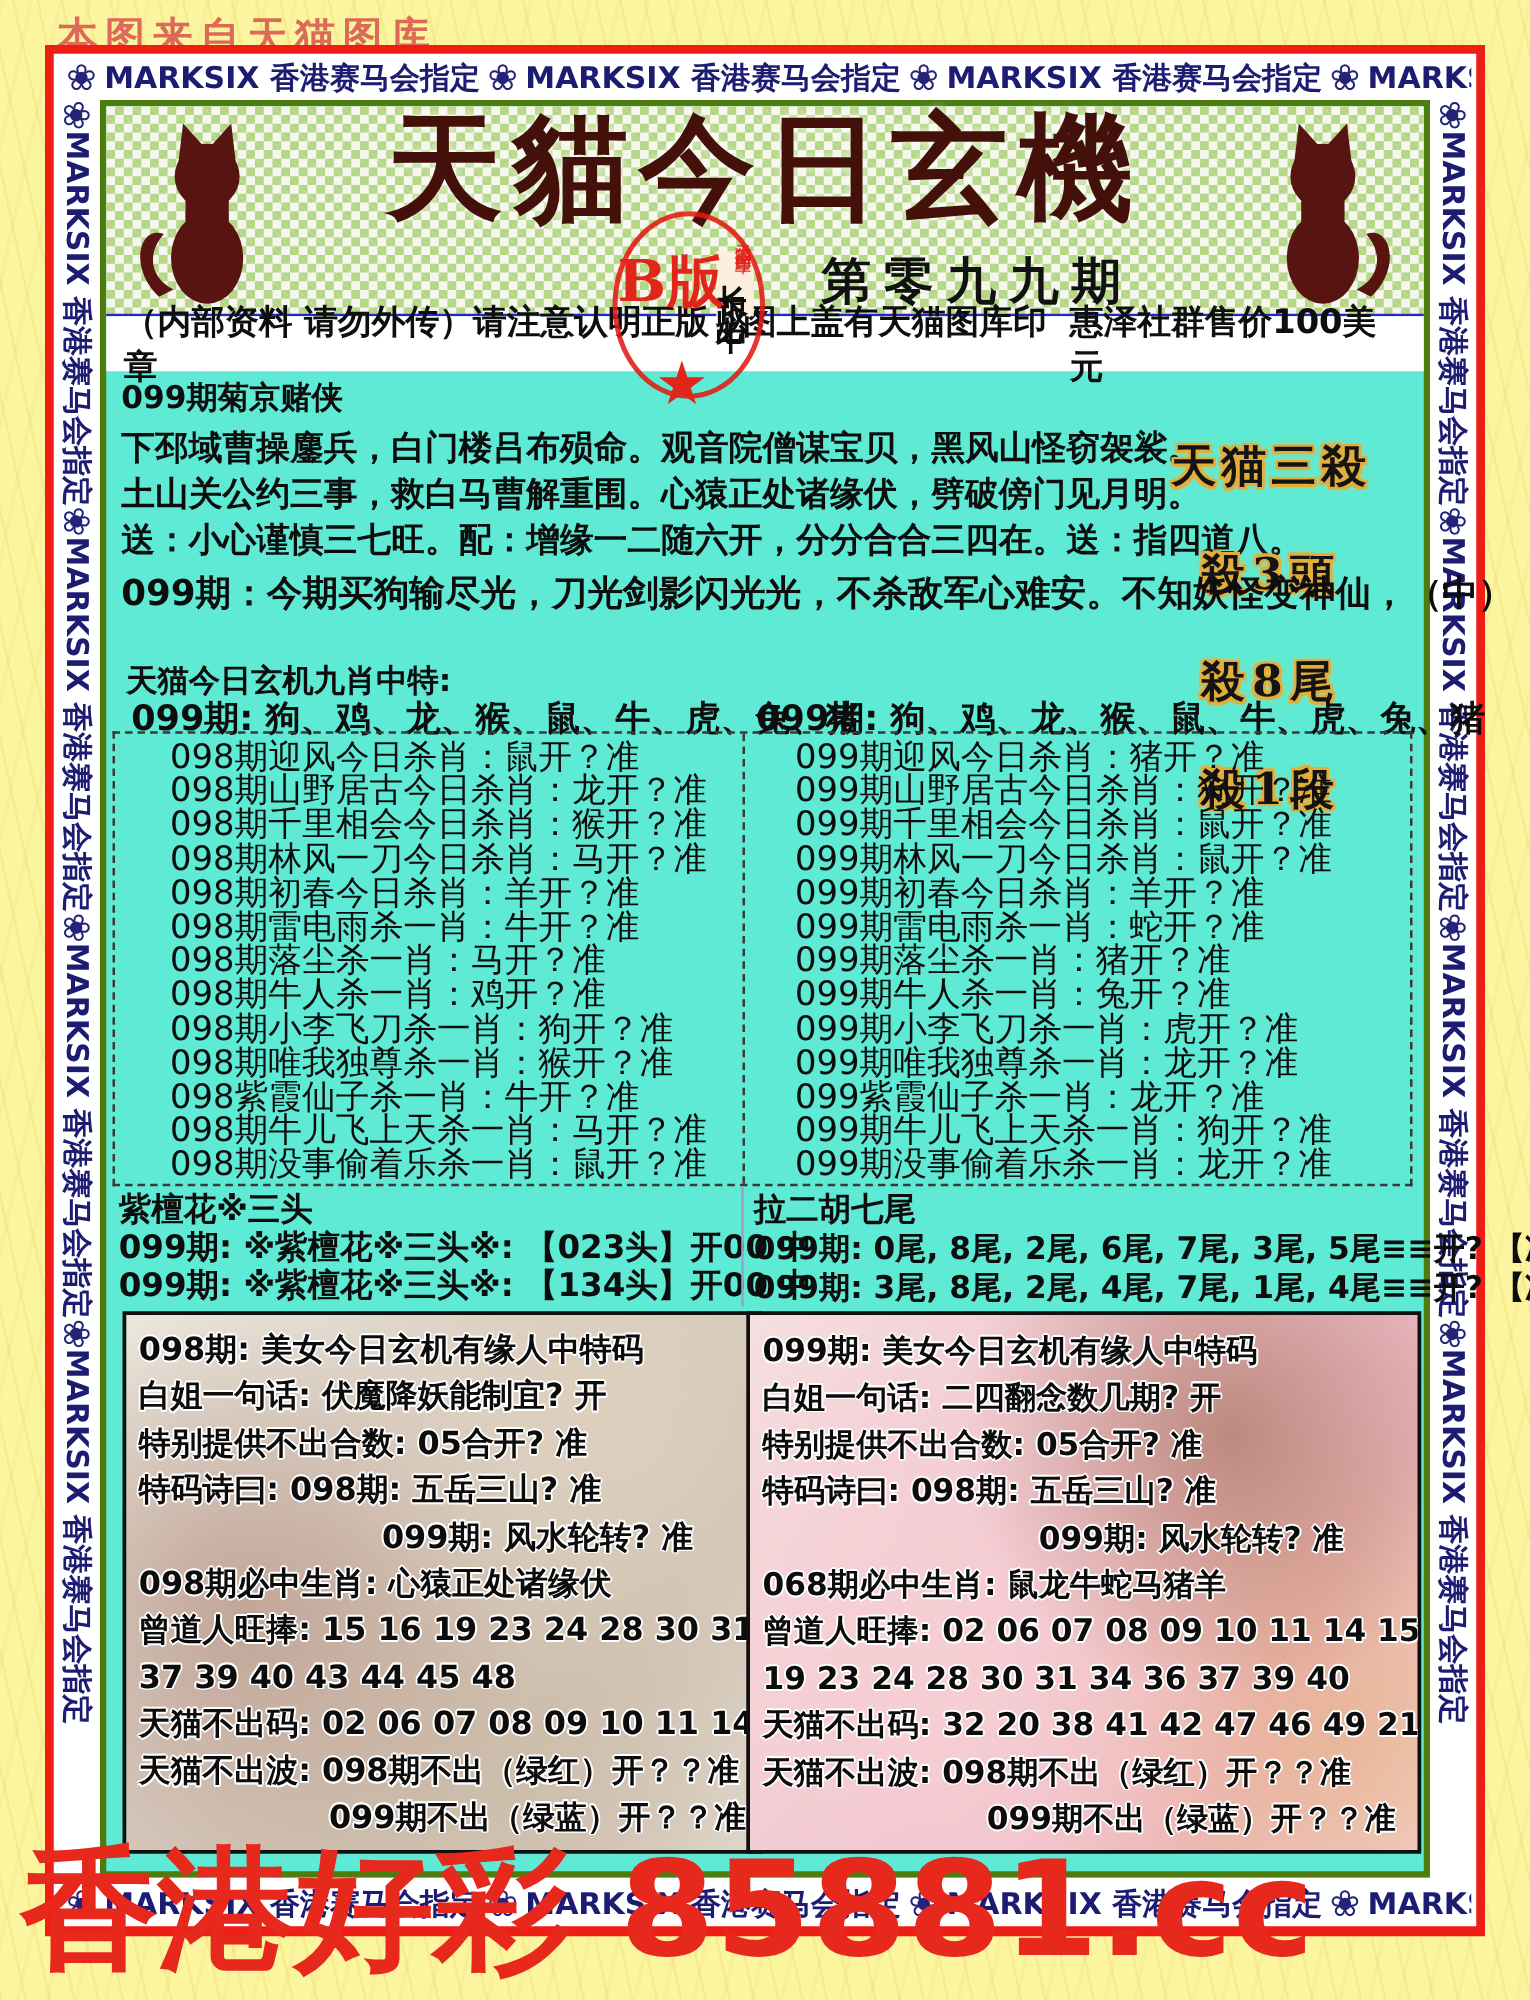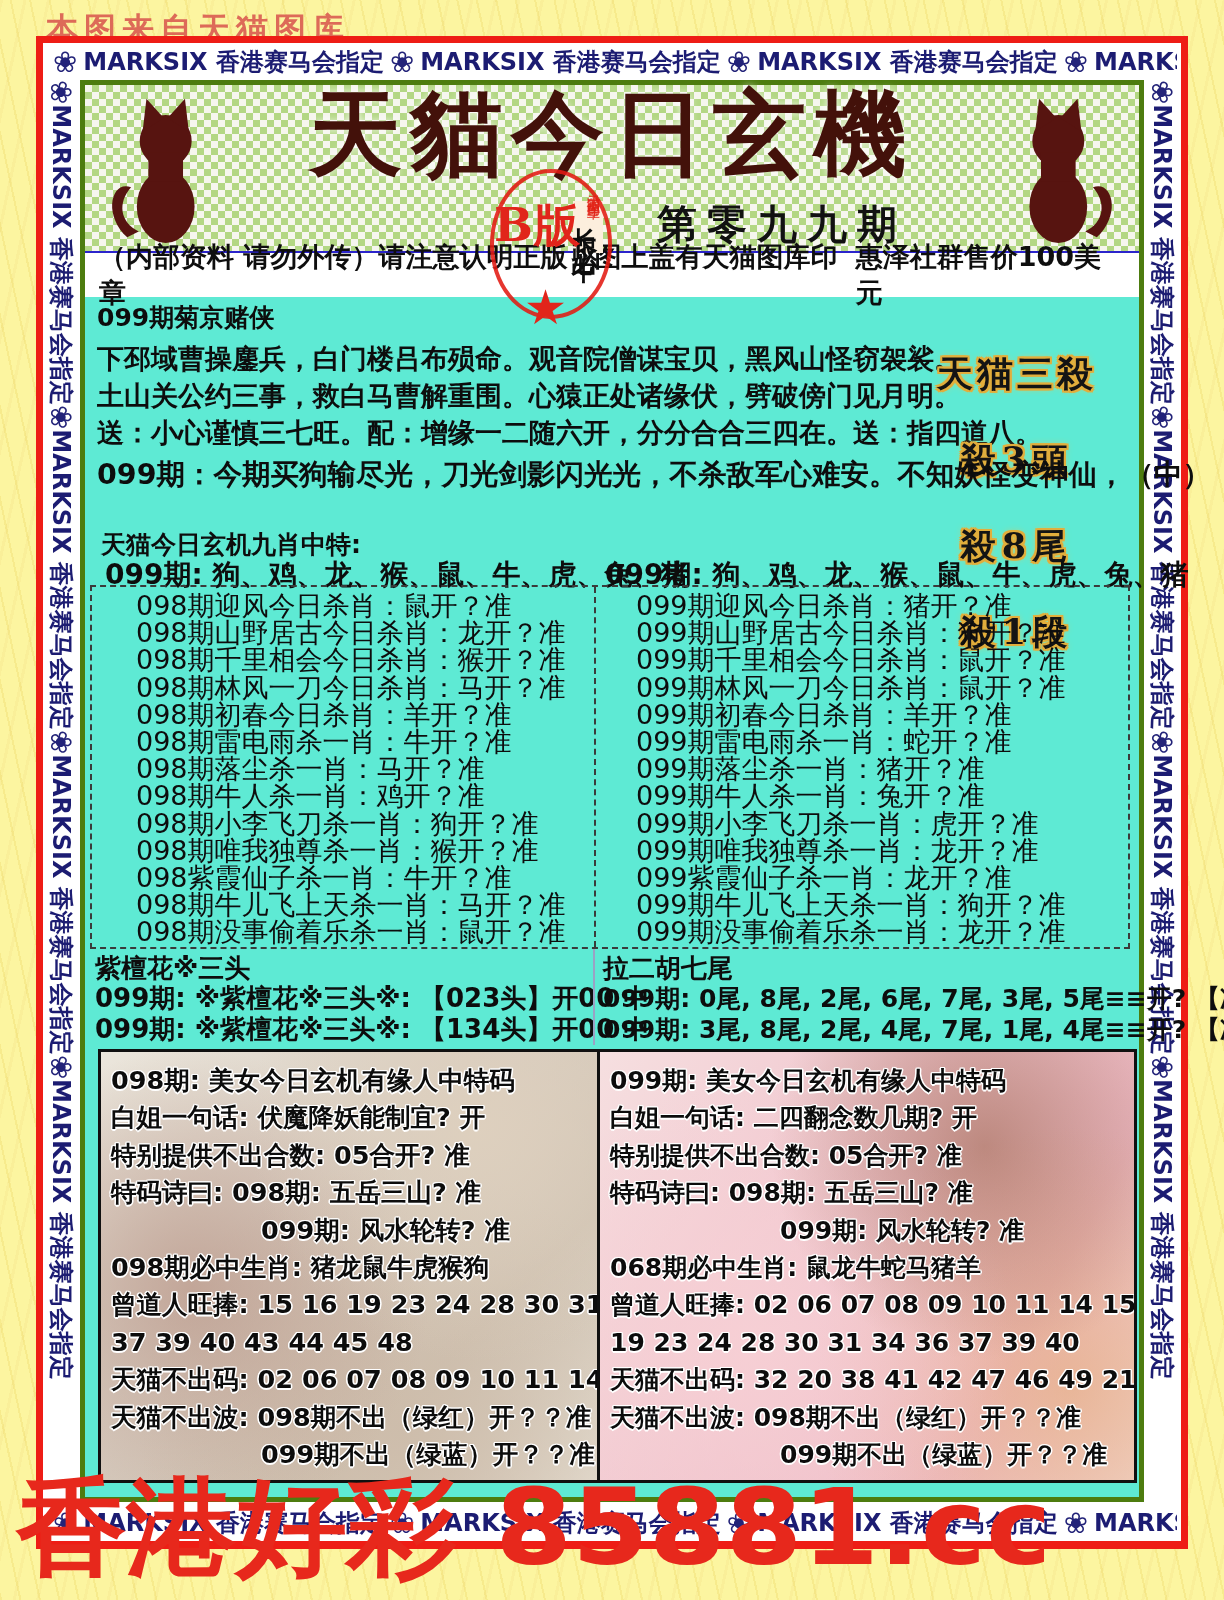--- a/index.html
+++ b/index.html
@@ -131,21 +131,21 @@
       radial-gradient(circle at 28% 68%, rgba(247,208,213,.9), rgba(247,208,213,0) 55%),
       radial-gradient(circle at 88% 78%, rgba(226,168,110,.55), rgba(226,168,110,0) 45%),
       linear-gradient(120deg,#f6dfe0,#f0c4cd 45%,#eebac5 75%,#f4d8d6);
   }
   .photo-box .line{
     font-size:25.5px;font-weight:800;line-height:37.4px;white-space:nowrap;color:#0c0c0c;
     text-shadow:1.5px 0 #fff,-1.5px 0 #fff,0 1.5px #fff,0 -1.5px #fff,
       1px 1px #fff,-1px -1px #fff,1px -1px #fff,-1px 1px #fff;
   }
   #beauty-right .line{font-size:25px;}
-  .photo-box .indent{padding-left:150px;}
+  .photo-box .indent{padding-left:150px;text-align:center;}
   #beauty-right .indent{padding-left:170px;}
   
   .wm-bottom{
     position:absolute;left:16px;top:1472px;z-index:50;
     font-size:106px;font-weight:900;color:#e7281c;line-height:1.05;
     letter-spacing:0px;white-space:nowrap;transform:scaleX(1.04);transform-origin:left;
     font-family:"DejaVu Sans","Liberation Sans",sans-serif;
   }
 </style>
 </head>
@@ -277,21 +277,21 @@
             <div class="line">099期: 3尾, 8尾, 2尾, 4尾, 7尾, 1尾, 4尾≡≡开?  【准】</div>
           </div>
       </div>
 
       <div id="beauty-left" class="photo-box">
           <div class="line">098期: 美女今日玄机有缘人中特码</div>
           <div class="line">白姐一句话:  伏魔降妖能制宜? 开</div>
           <div class="line">特别提供不出合数:  05合开? 准</div>
           <div class="line">特码诗曰:  098期:  五岳三山? 准</div>
           <div class="line indent">099期:  风水轮转? 准</div>
-          <div class="line">098期必中生肖:  猪龙鼠牛虎猴狗</div>
+          <div class="line">098期必中生肖:  心猿正处诸缘伏</div>
           <div class="line">曾道人旺捧: 15 16 19 23 24 28 30 31 34 36</div>
           <div class="line">37 39 40 43 44 45 48</div>
           <div class="line">天猫不出码: 02 06 07 08 09 10 11 14 32 20</div>
           <div class="line">天猫不出波: 098期不出（绿红）开？？准</div>
           <div class="line indent">099期不出（绿蓝）开？？准</div>
         </div>
       <div id="beauty-right" class="photo-box">
           <div class="line">099期: 美女今日玄机有缘人中特码</div>
           <div class="line">白姐一句话:  二四翻念数几期? 开</div>
           <div class="line">特别提供不出合数:  05合开? 准</div>

